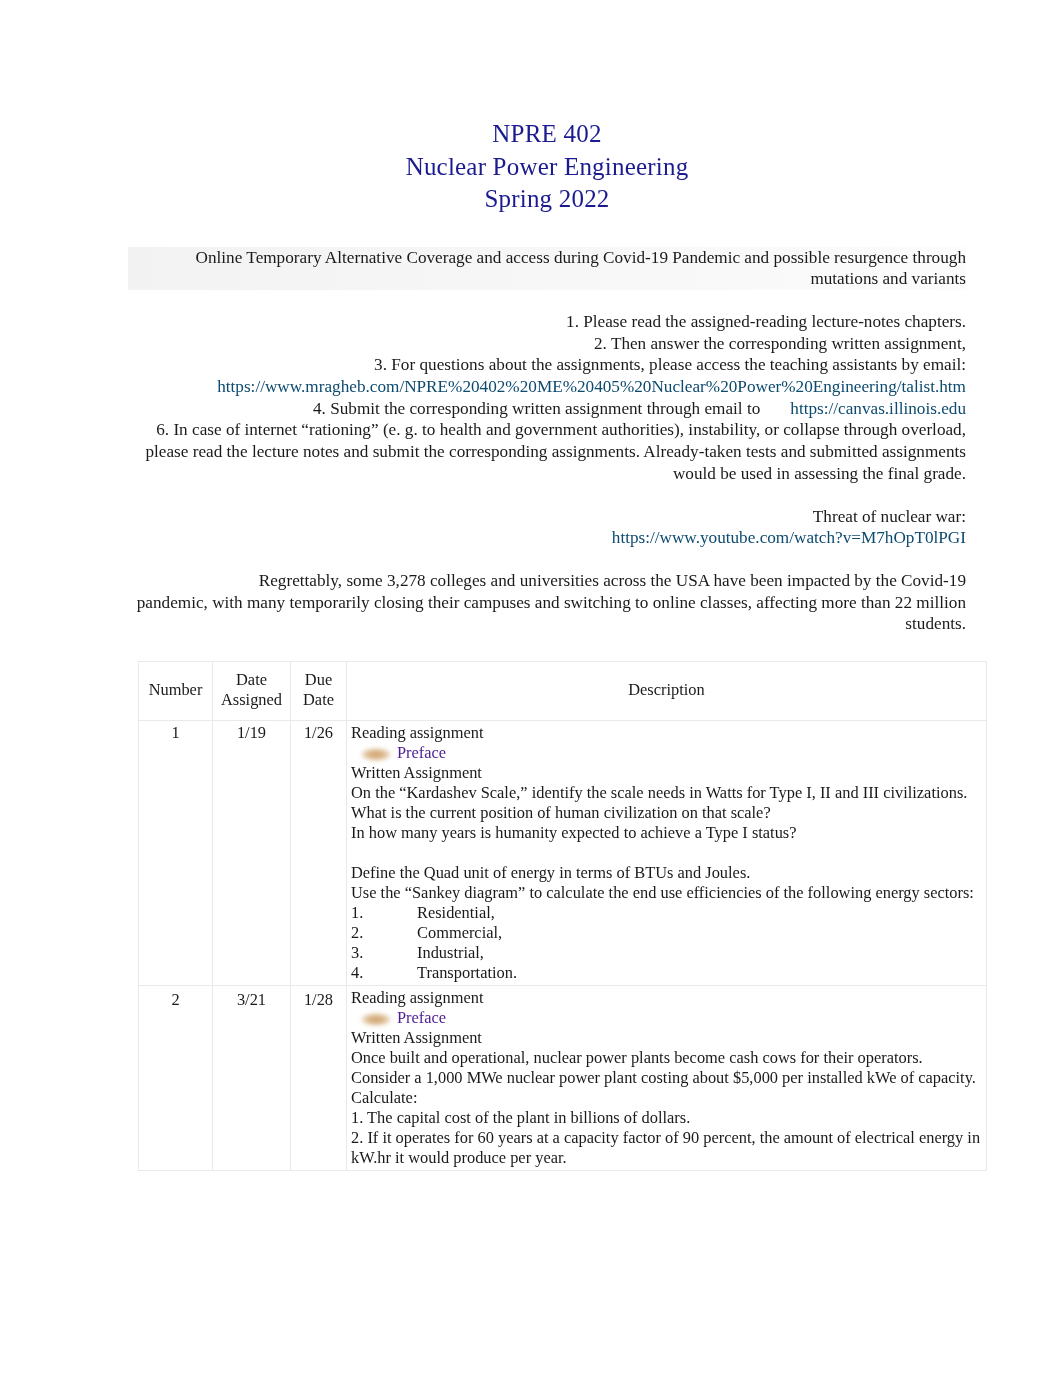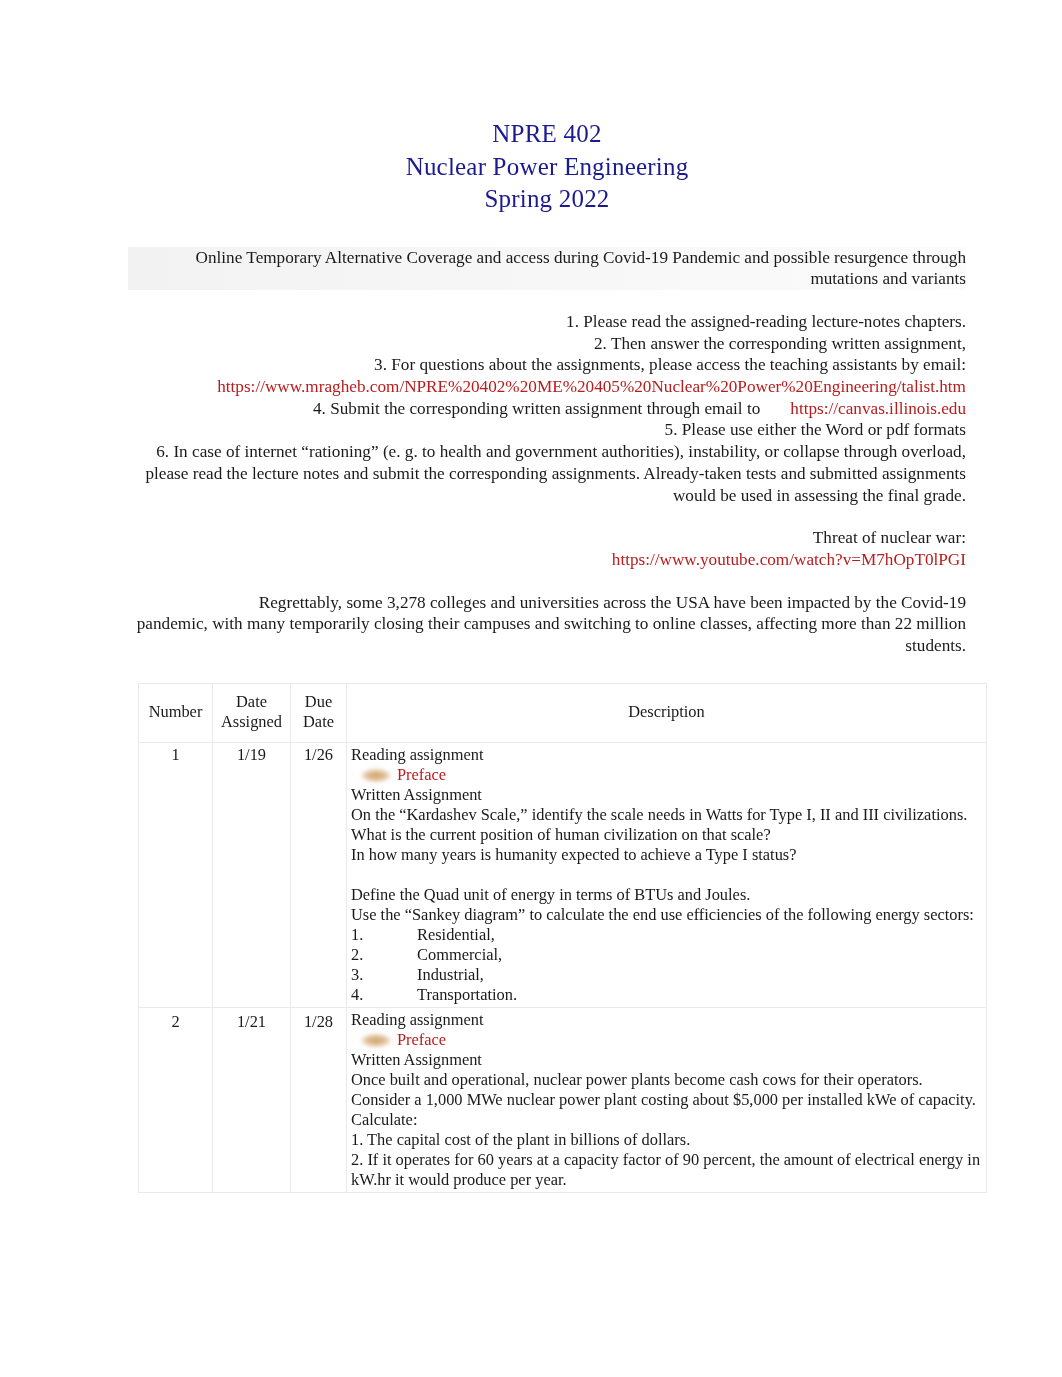--- a/index.html
+++ b/index.html
@@ -49,21 +49,21 @@
     margin: 0;
     text-align: right;
   }
   .indent {
     text-indent: 62px;
   }
   .spacer-sm { height: 21px; }
   .spacer-xs { height: 10px; }
 
   .link {
-    color: #b91c1c;
+    color: #0c4a6e;
     text-decoration: none;
   }
   .link-indent {
     display: inline-block;
     margin-left: 30px;
   }
 
   
   .hl {
     background: linear-gradient(90deg, rgba(240,240,240,0.85), rgba(248,248,248,0.5));
@@ -121,21 +121,21 @@
     vertical-align: middle;
     border-radius: 50%;
     background: radial-gradient(ellipse at center, #cfa26a 0%, #ddbb92 45%, rgba(240,226,208,0.35) 75%, rgba(255,255,255,0) 100%);
     filter: blur(2.2px);
   }
   .preface-line {
     margin: 0;
     padding-left: 4px;
   }
   .preface-link {
-    color: #b91c1c;
+    color: #4c1d95;
     text-decoration: none;
   }
 
   .sub-list { margin: 0; }
   .sub-item-num { display: inline-block; width: 66px; }
 
   
   .tbl-wrap { filter: blur(0.15px); padding-left: 30px; }
 </style>
 </head>
@@ -158,21 +158,20 @@
 
     <div class="spacer-sm"></div>
 
     <p class="para">1. Please read the assigned-reading lecture-notes chapters.</p>
     <p class="para">2. Then answer the corresponding written assignment,</p>
     <p class="para">3. For questions about the assignments, please access the teaching assistants by email:</p>
     <p class="para"><a class="link" href="#">https://www.mragheb.com/NPRE%20402%20ME%20405%20Nuclear%20Power%20Engineering/talist.htm</a></p>
     <p class="para">
       <span>4. Submit the corresponding written assignment through email to</span><a class="link link-indent" href="#">https://canvas.illinois.edu</a>
     </p>
-    <p class="para">5. Please use either the Word or pdf formats</p>
     <p class="para">6. In case of internet “rationing” (e. g. to health and government authorities), instability, or collapse through overload, please read the lecture notes and submit the corresponding assignments. Already-taken tests and submitted assignments would be used in assessing the final grade.</p>
 
     <div class="spacer-sm"></div>
 
     <p class="para">Threat of nuclear war:</p>
     <p class="para"><a class="link" href="#">https://www.youtube.com/watch?v=M7hOpT0lPGI</a></p>
 
     <div class="spacer-sm"></div>
 
     <p class="para indent">Regrettably, some 3,278 colleges and universities across the USA have been impacted by the Covid-19 pandemic, with many temporarily closing their campuses and switching to online classes, affecting more than 22 million students.</p>
@@ -218,21 +217,21 @@
             <p class="desc-line">Use the “Sankey diagram” to calculate the end use efficiencies of the following energy sectors:</p>
             <p class="sub-list"><span class="sub-item-num">1.</span><span>Residential,</span></p>
             <p class="sub-list"><span class="sub-item-num">2.</span><span>Commercial,</span></p>
             <p class="sub-list"><span class="sub-item-num">3.</span><span>Industrial,</span></p>
             <p class="sub-list"><span class="sub-item-num">4.</span><span>Transportation.</span></p>
           </td>
         </tr>
 
         <tr>
           <td class="c-num" style="vertical-align:top; padding-top:4px;">2</td>
-          <td class="c-asgn" style="vertical-align:top; padding-top:4px;">1/21</td>
+          <td class="c-asgn" style="vertical-align:top; padding-top:4px;">3/21</td>
           <td class="c-due" style="vertical-align:top; padding-top:4px;">1/28</td>
           <td class="c-desc">
             <p class="desc-line">Reading assignment</p>
             <p class="preface-line"><span class="blob"></span><a class="preface-link" href="#">Preface</a></p>
             <p class="desc-line">Written Assignment</p>
             <p class="desc-line">Once built and operational, nuclear power plants become cash cows for their operators.</p>
             <p class="desc-line">Consider a 1,000 MWe nuclear power plant costing about $5,000 per installed kWe of capacity.</p>
             <p class="desc-line">Calculate:</p>
             <p class="desc-line">1. The capital cost of the plant in billions of dollars.</p>
             <p class="desc-line">2. If it operates for 60 years at a capacity factor of 90 percent, the amount of electrical energy in kW.hr it would produce per year.</p>

